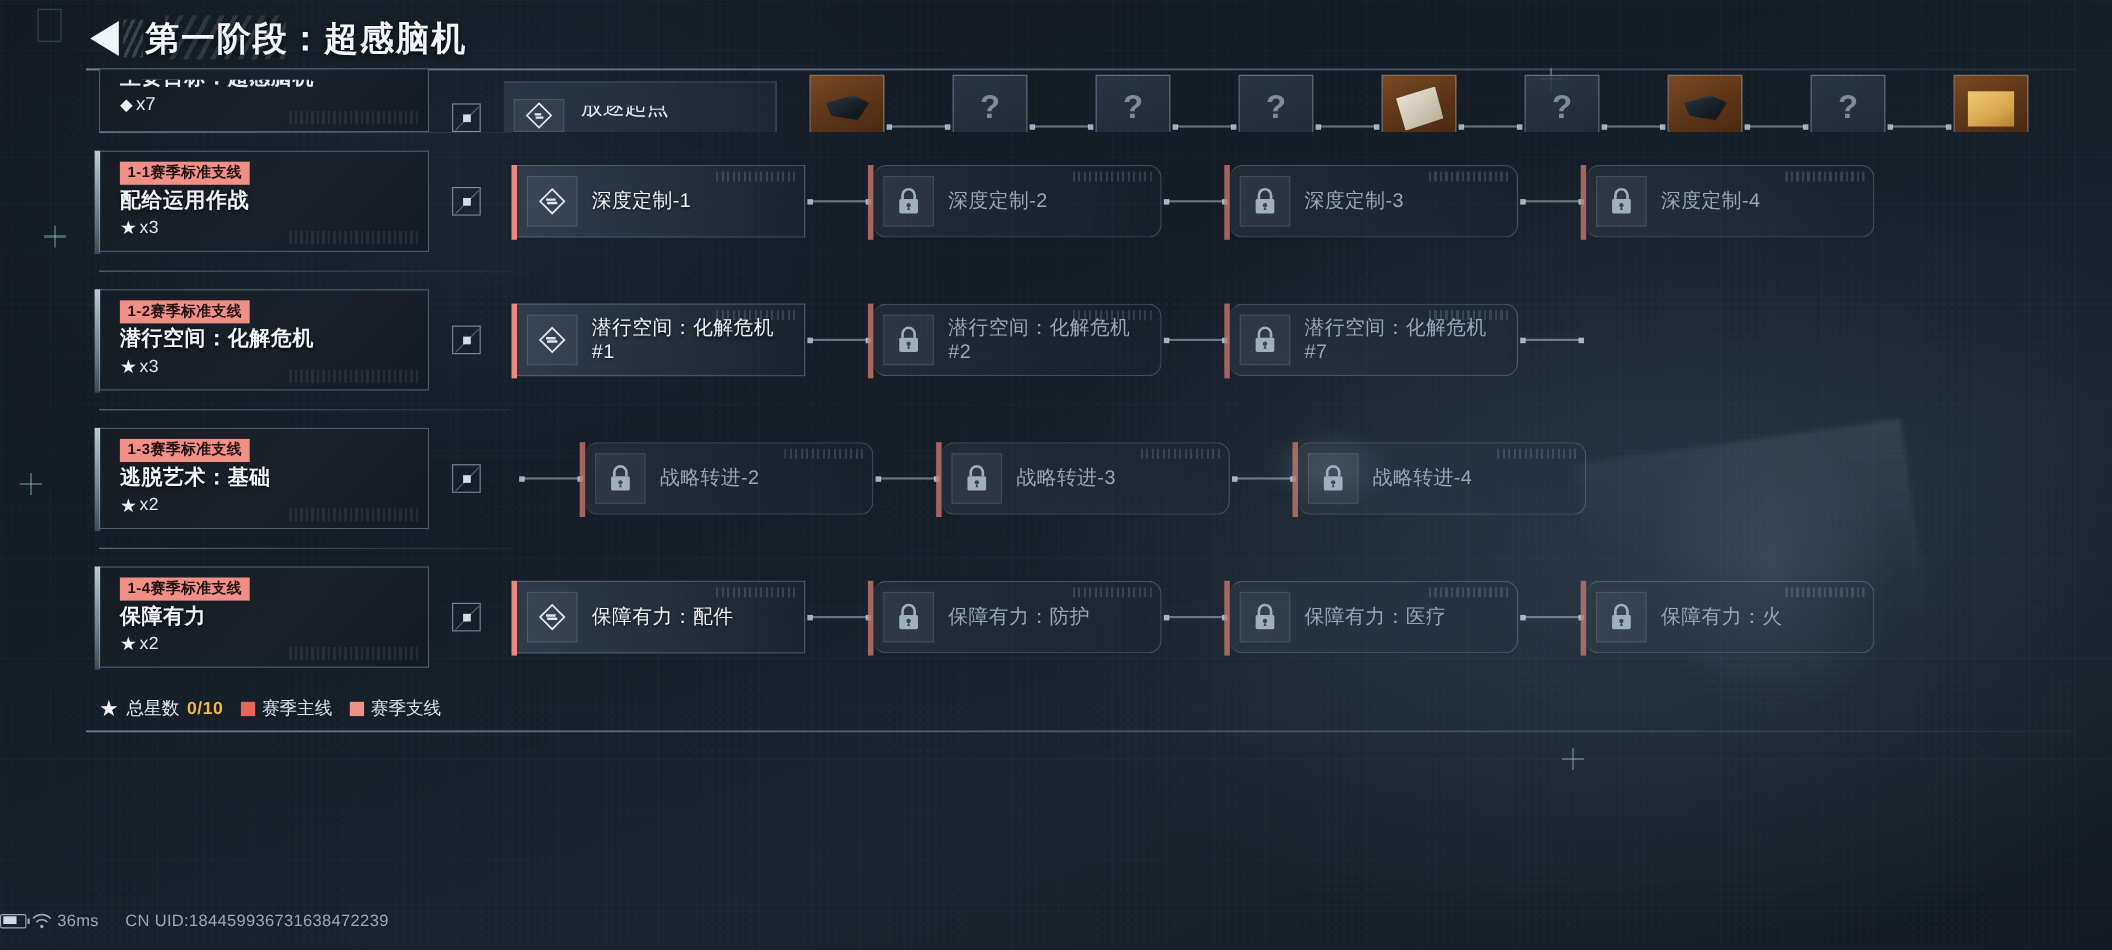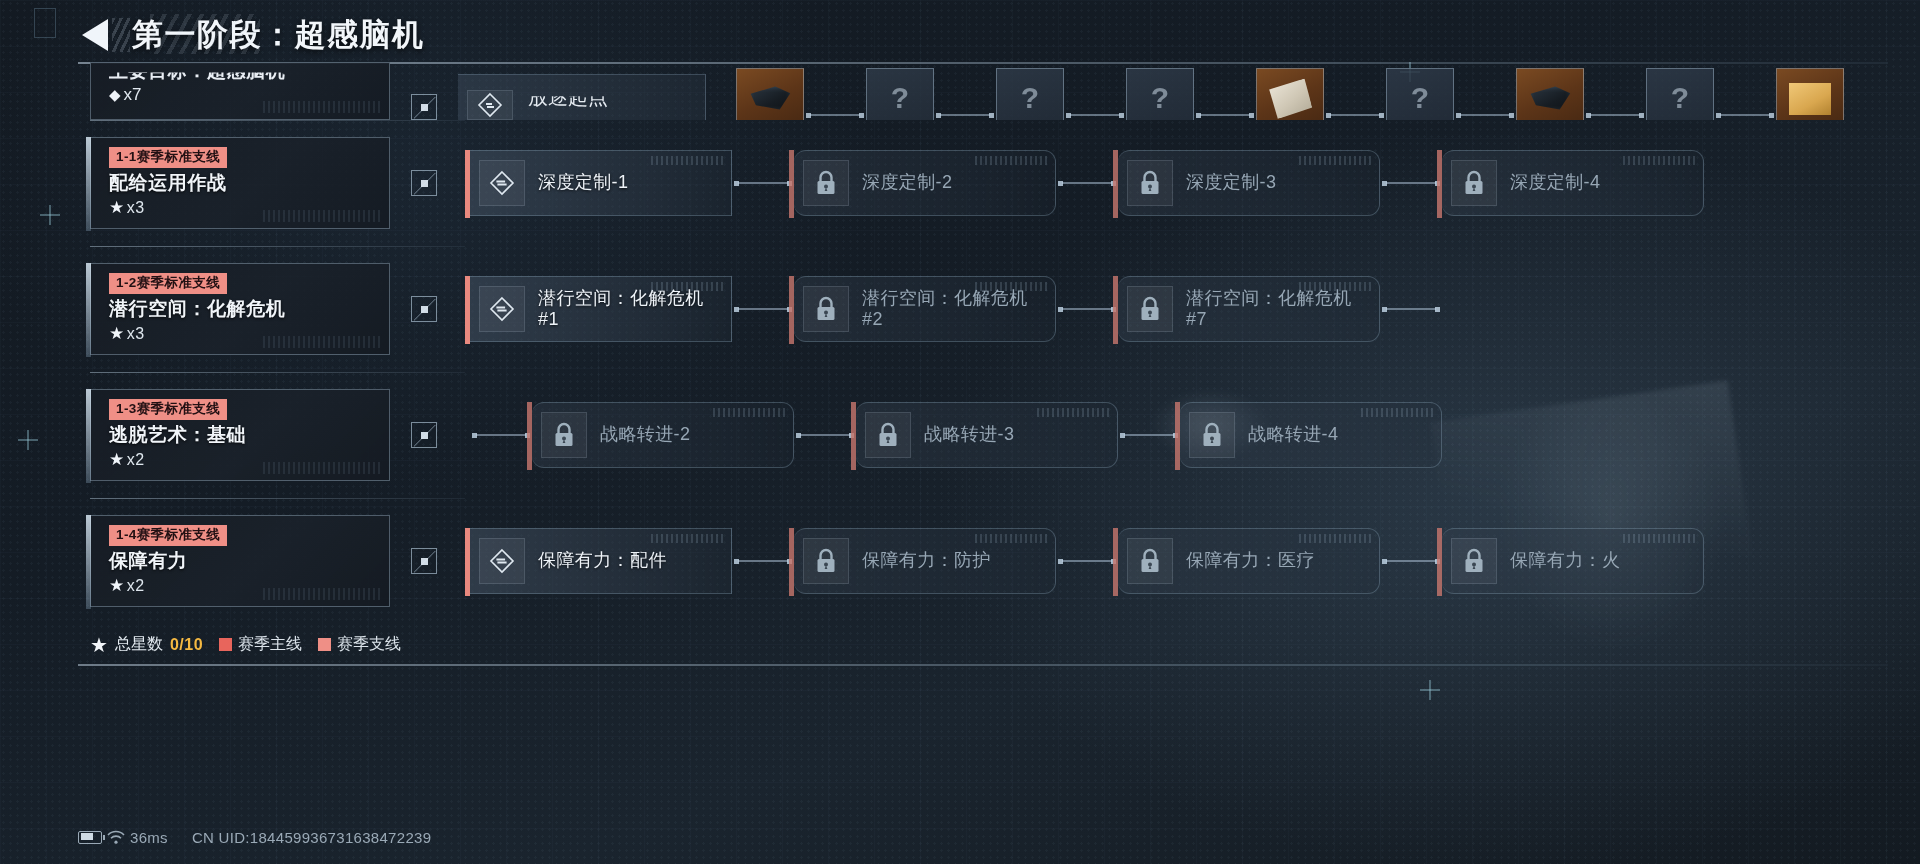--- a/index.html
+++ b/index.html
@@ -328,21 +328,20 @@
   .legend-star { font-size: 20px; color: #f2f6fa; line-height: 1; }
   .legend-count { color: #f5b942; font-weight: bold; letter-spacing: .5px; }
   .legend-item { display: flex; align-items: center; gap: 6px; color: #dbe3ea; }
   .legend-swatch { width: 13px; height: 13px; background: #e8655c; flex: 0 0 auto; }
   .legend-swatch.sub { background: #ef8f86; }
 
   
   .status-bar {
     position: absolute; left: 0; bottom: 0; width: 1920px; height: 54px;
     display: flex; align-items: center; gap: 4px;
-    padding-left: 78px;
     color: #9aa9b6; font-size: 15px;
     z-index: 45;
   }
   .battery {
     width: 24px; height: 13px; border: 1.5px solid #9aa9b6; border-radius: 2px;
     position: relative; flex: 0 0 auto;
   }
   .battery::after {
     content: ""; position: absolute; right: -4px; top: 3px;
     width: 2.5px; height: 5px; background: #9aa9b6;

